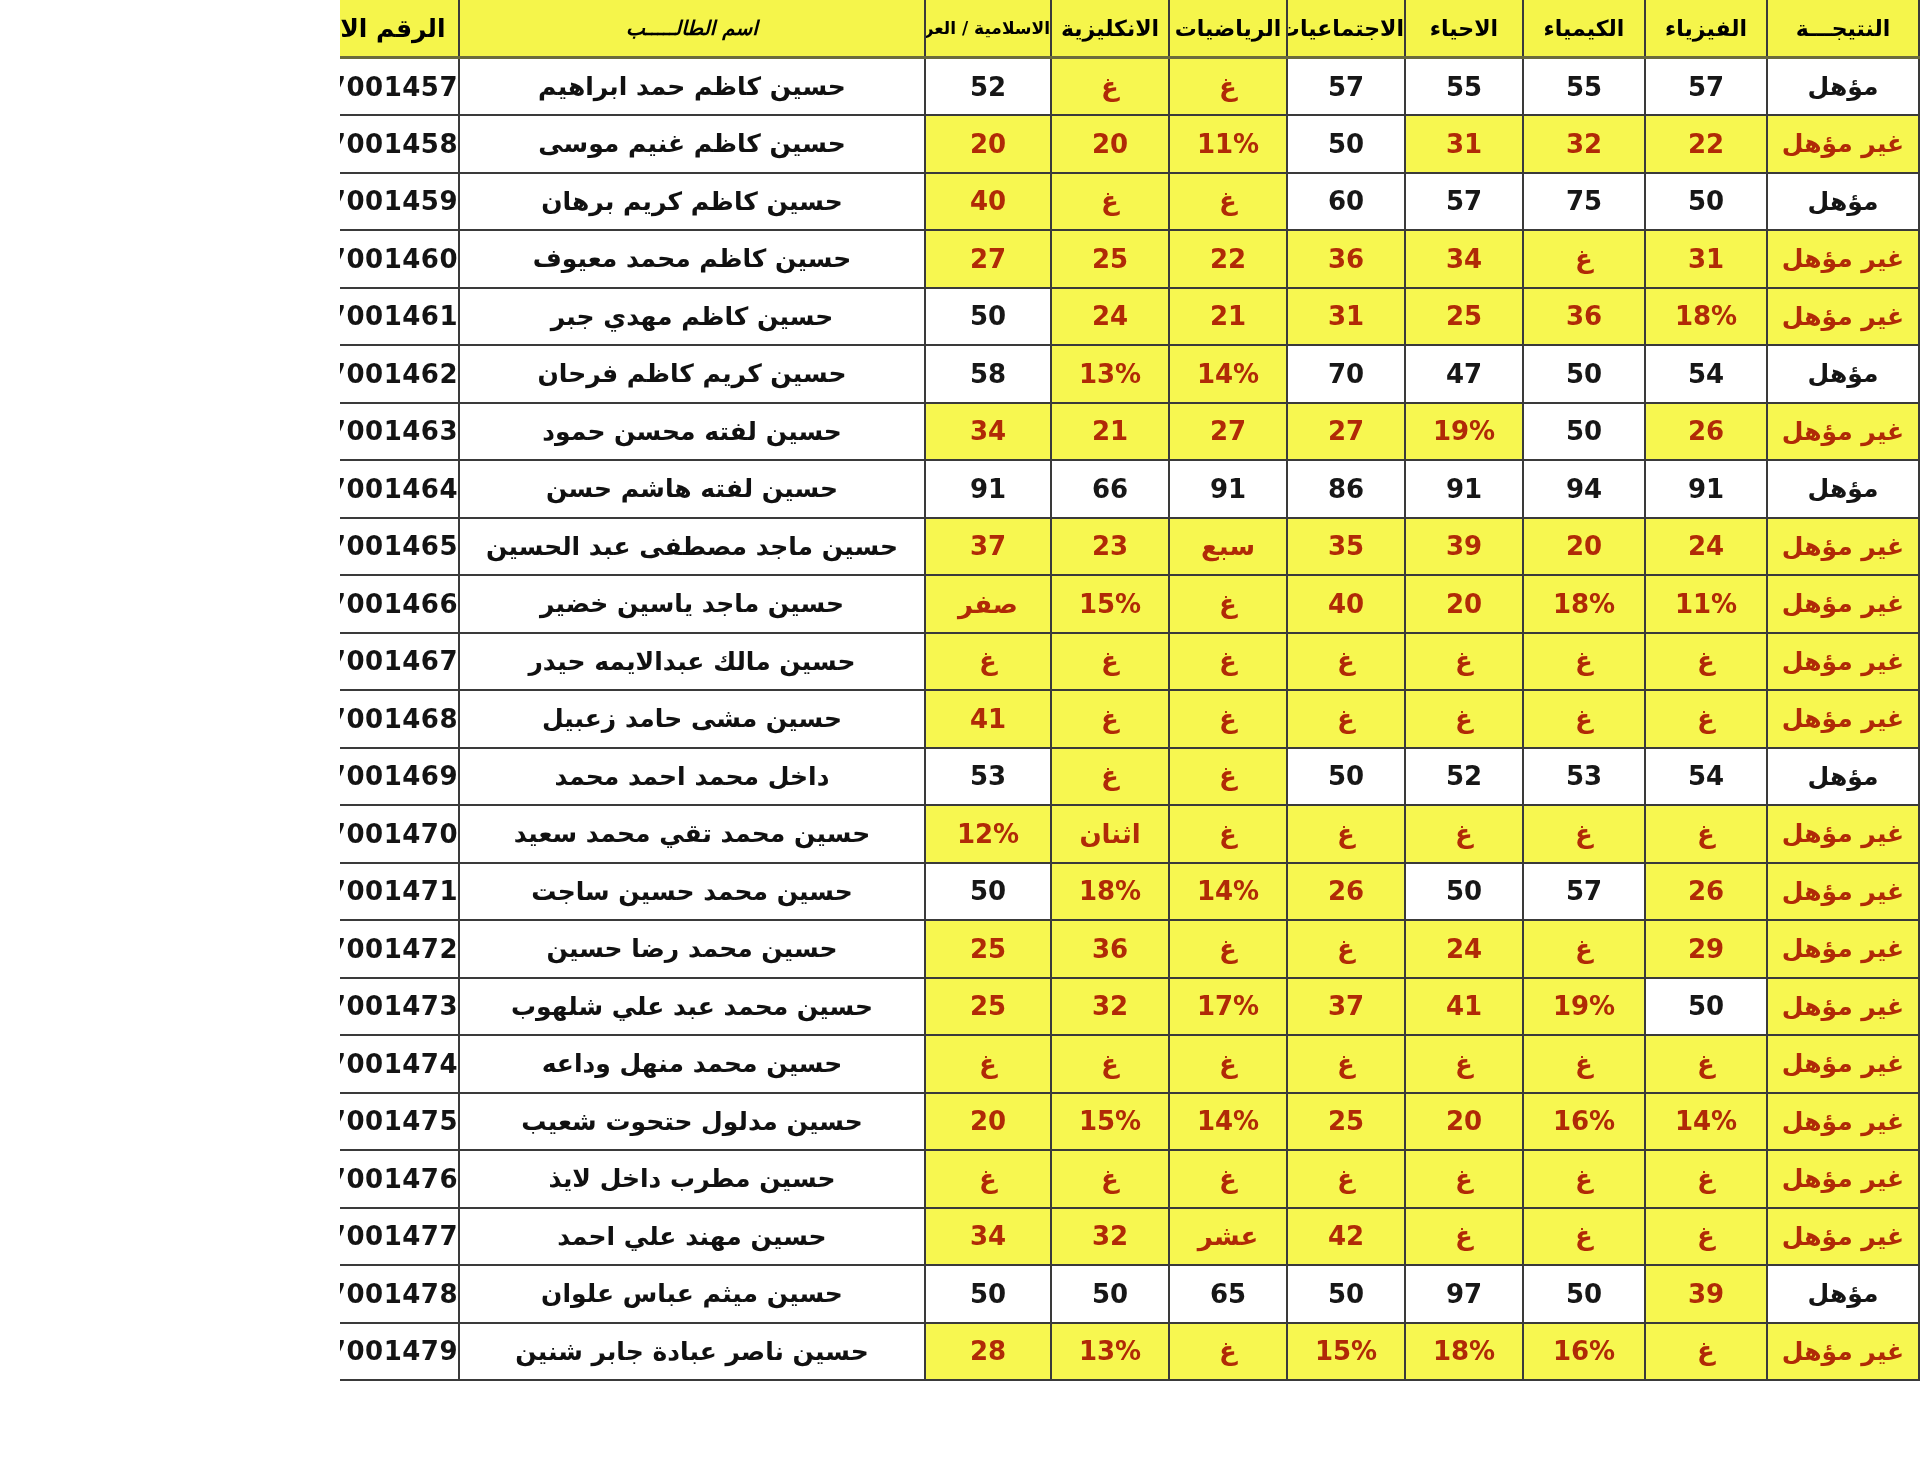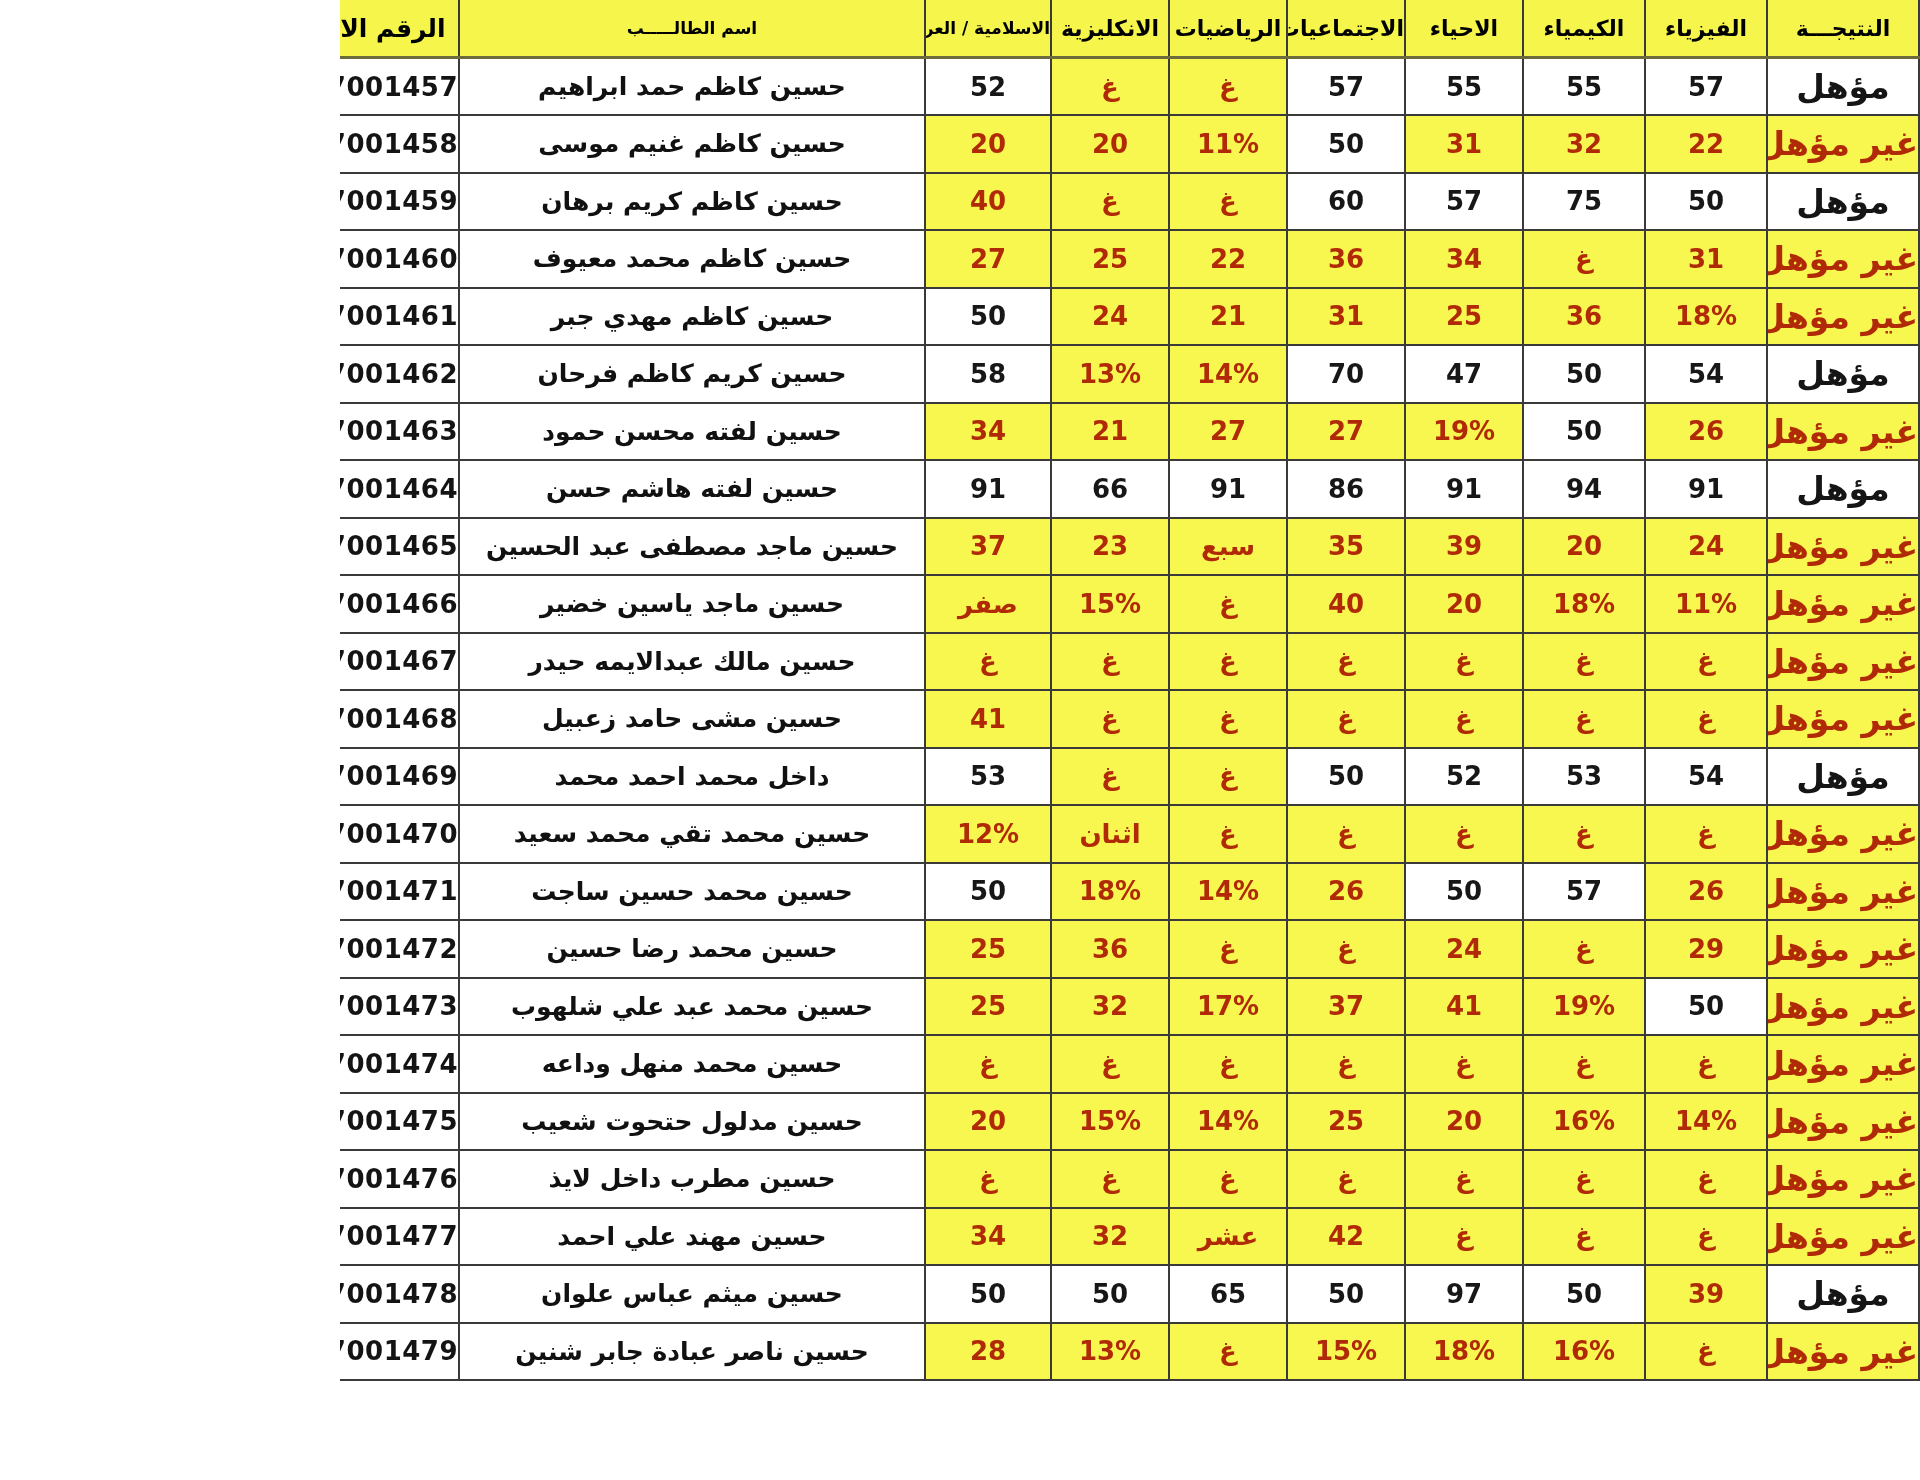--- a/index.html
+++ b/index.html
@@ -55,21 +55,21 @@
   
   thead tr.head-row th {
     background: #f5f54b;
     height: 56px;
     font-size: 22px;
     color: #000000;
     border-top: none;
     border-bottom: 3px solid #6b6b3c;
     letter-spacing: 0px;
   }
-  thead tr.head-row th.h-name   { font-size: 17px; }
+  thead tr.head-row th.h-name   { font-size: 20px; font-style: italic; }
   thead tr.head-row th.h-exam   { font-size: 25px; }
   thead tr.head-row th.h-isl    { font-size: 17px; }
 
   
   tbody tr { height: 57.5px; }
 
   td.cell {
     font-size: 26px;
     background: #ffffff;
     color: #171717;
@@ -89,21 +89,21 @@
   td.student-name {
     font-size: 25px;
     color: #111111;
     background: #ffffff;
     text-align: right;
     padding-right: 22px;
     padding-left: 6px;
   }
 
   td.result {
-    font-size: 33px;
+    font-size: 25px;
     background: #ffffff;
     color: #151515;
     margin-left: 22px;
   }
   td.result.fail {
     background: #f7f750;
     color: #b02a07;
     text-align: center;
   }
 

